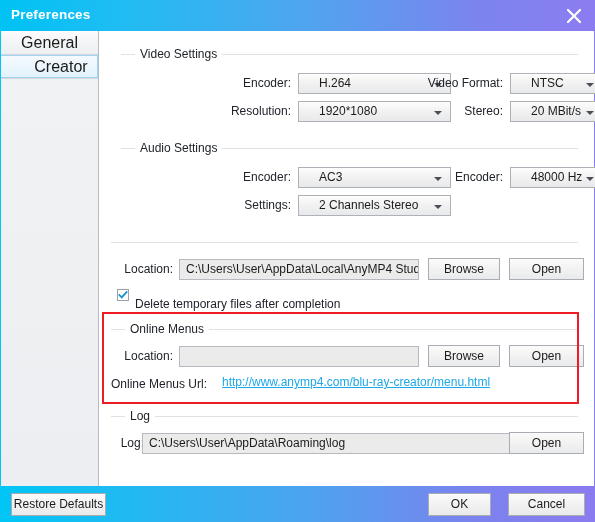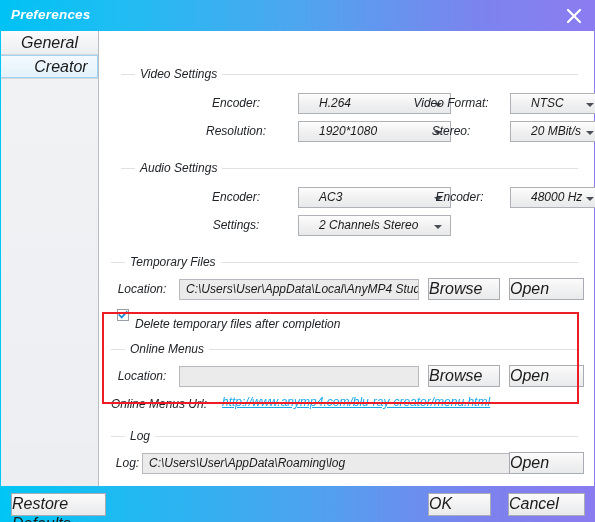--- a/index.html
+++ b/index.html
@@ -18,21 +18,20 @@
 
   
   .window {
     position: absolute;
     left: 0; top: 0;
     width: 595px;
     height: 522px;
     box-sizing: border-box;
     background: linear-gradient(90deg, #00c6f5 0%, #21b9f2 22%, #4da3ef 52%, #7b82ee 80%, #8a7bf0 100%);
     overflow: hidden;
-    font-style: italic;
   }
 
   
   .titlebar {
     position: absolute;
     left: 0; top: 0;
     width: 595px;
     height: 31px;
     background: linear-gradient(90deg, #00c2f4 0%, #1fbdf3 20%, #4ea6ef 50%, #7b84ee 80%, #8c7cf1 100%);
   }
@@ -100,21 +99,20 @@
     width: 495px;
     height: 455px;
     background: #ffffff;
     box-sizing: border-box;
   }
 
   
   .group {
     position: absolute;
     box-sizing: border-box;
-    margin-top: 20px;
   }
   .group-frame {
     position: absolute;
     left: 0; right: 0; top: 7px; bottom: 0;
     border-top: 1px solid #dfe1e4;
   }
   .group-title {
     position: absolute;
     left: 14px;
     top: 0;
@@ -123,21 +121,21 @@
     font-size: 12px;
     color: #20242a;
     line-height: 14px;
   }
 
   
   .lbl {
     position: absolute;
     font-size: 12px;
     color: #20242a;
-    text-align: center;
+    text-align: right;
     line-height: 20px;
     white-space: nowrap;
   }
 
   .combo {
     position: absolute;
     height: 21px;
     box-sizing: border-box;
     border: 1px solid #aeb2b8;
     background: linear-gradient(180deg,#fdfdfd 0%, #f0f0f1 55%, #e8e9ea 100%);
@@ -171,24 +169,24 @@
     overflow: hidden;
     cursor: text;
   }
 
   .btn {
     position: absolute;
     height: 22px;
     box-sizing: border-box;
     border: 1px solid #a9adb3;
     background: linear-gradient(180deg,#fbfbfb 0%, #f2f2f3 50%, #e9eaeb 100%);
-    font-size: 16px;
+    font-size: 12px;
     color: #1b1b1b;
     line-height: 20px;
-    text-align: left;
+    text-align: center;
     cursor: pointer;
   }
 
   
   .checkrow {
     position: absolute;
     font-size: 12px;
     color: #20242a;
     line-height: 14px;
     cursor: pointer;
@@ -307,21 +305,20 @@
 
       <div class="lbl" style="left:60px; top:54px; width:110px;">Settings:</div>
       <div class="combo" style="left:177px; top:54px; width:153px;">
         <span>2 Channels Stereo</span>
         <span class="arrow"></span>
       </div>
     </div>
 
     <div class="group" style="left:12px; top:204px; width:467px; height:78px;">
       <div class="group-frame"></div>
-      <div class="group-title">Temporary Files</div>
 
       <div class="lbl" style="left:0px; top:24px; width:62px;">Location:</div>
       <div class="textfield" style="left:68px; top:24px; width:240px;">
         <span>C:\Users\User\AppData\Local\AnyMP4 Studio\An</span>
       </div>
       <div class="btn" style="left:317px; top:23px; width:72px;">
         <span>Browse</span>
       </div>
       <div class="btn" style="left:398px; top:23px; width:75px;">
         <span>Open</span>

